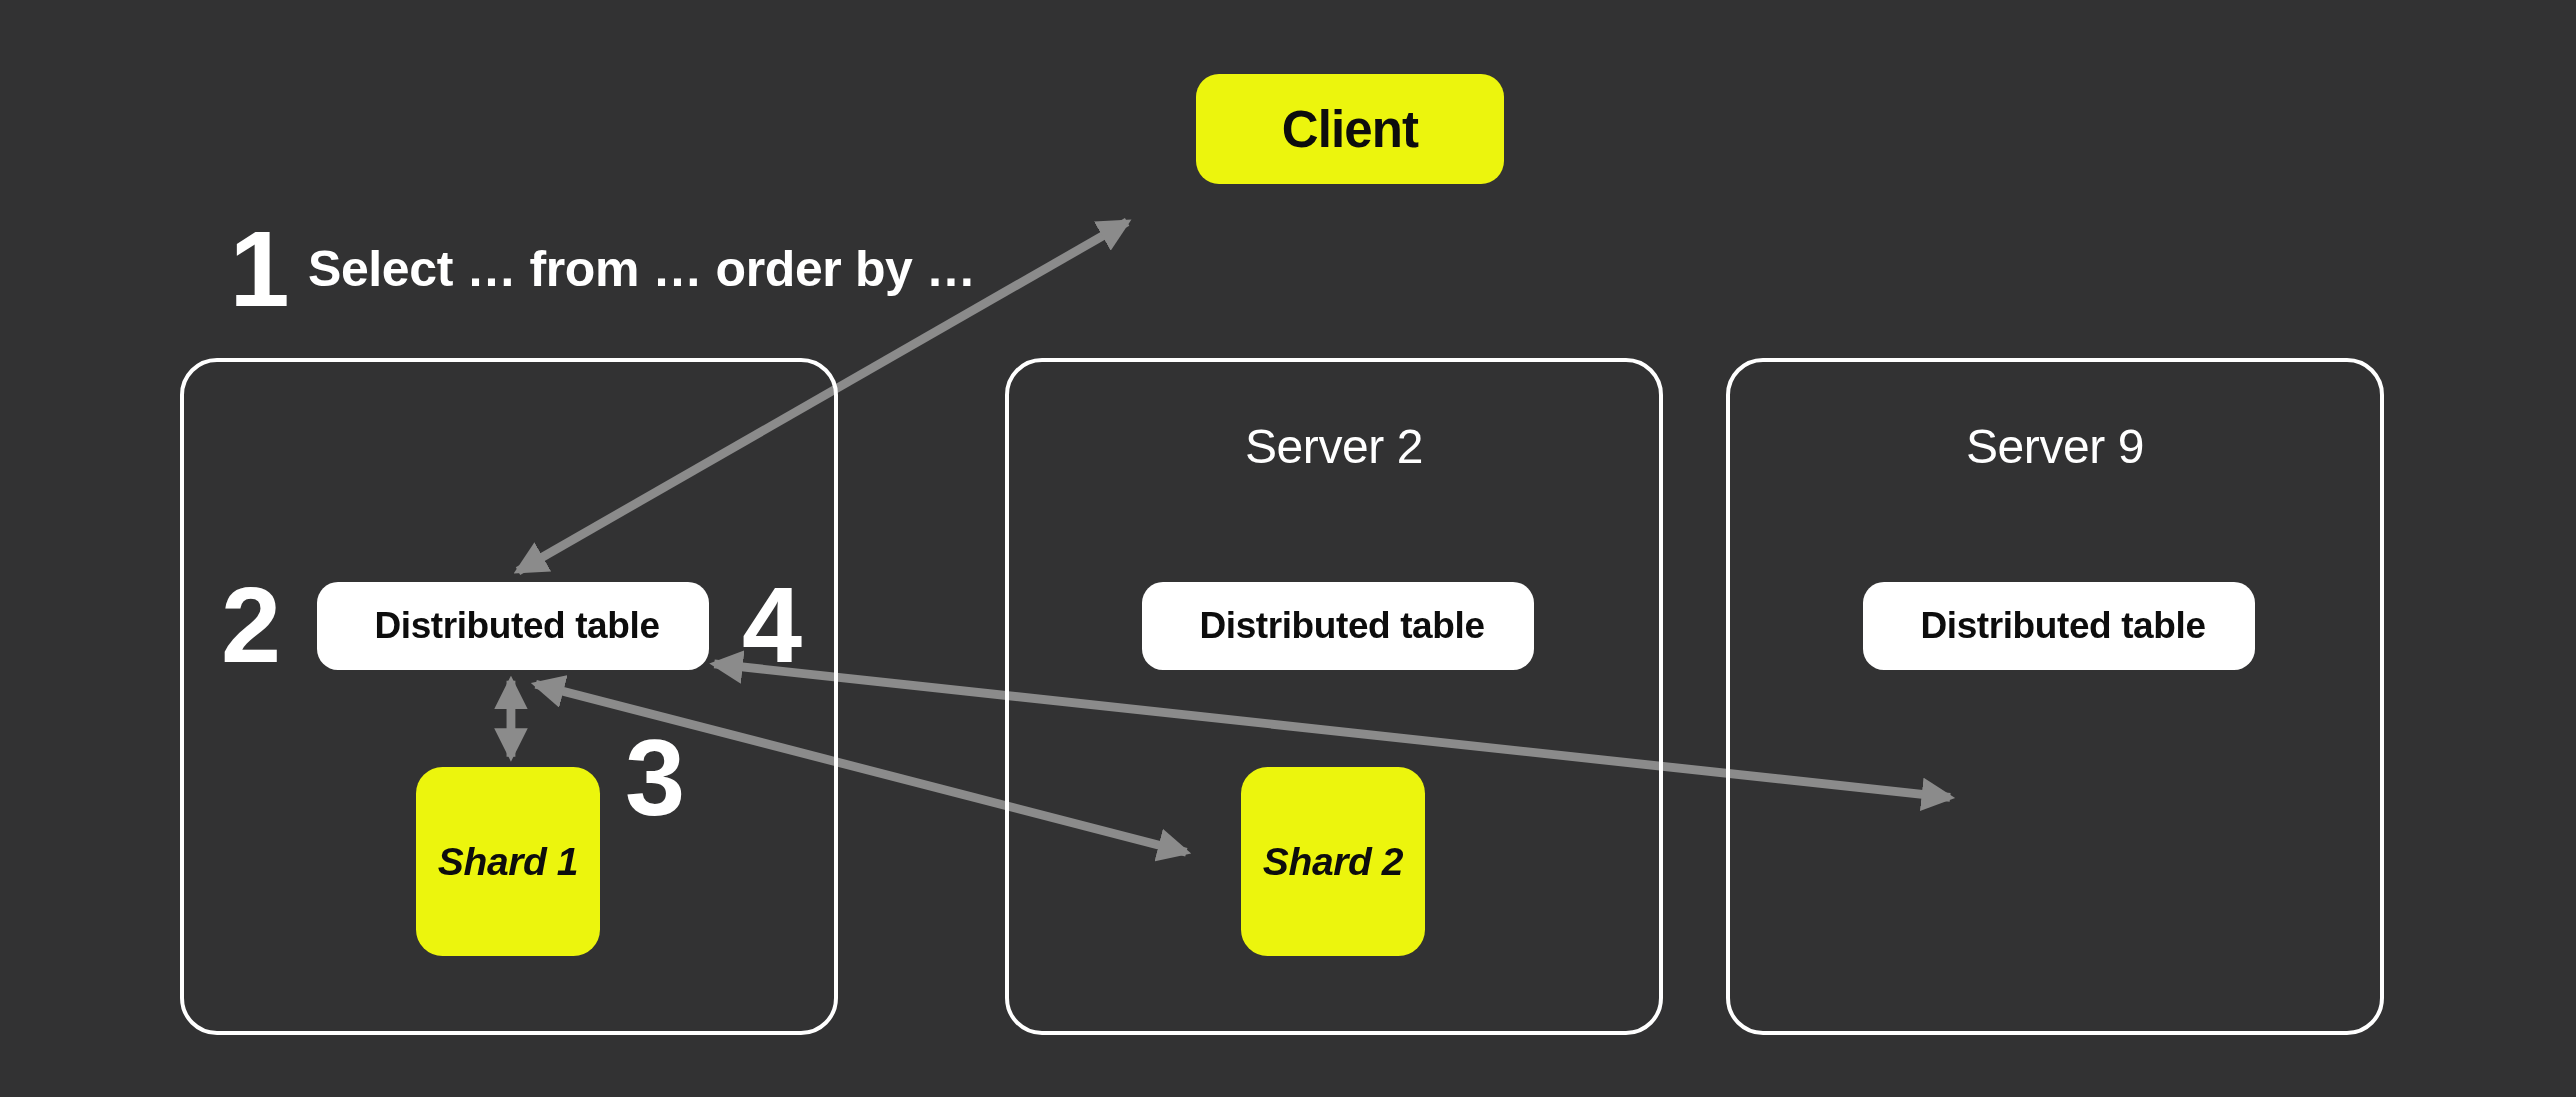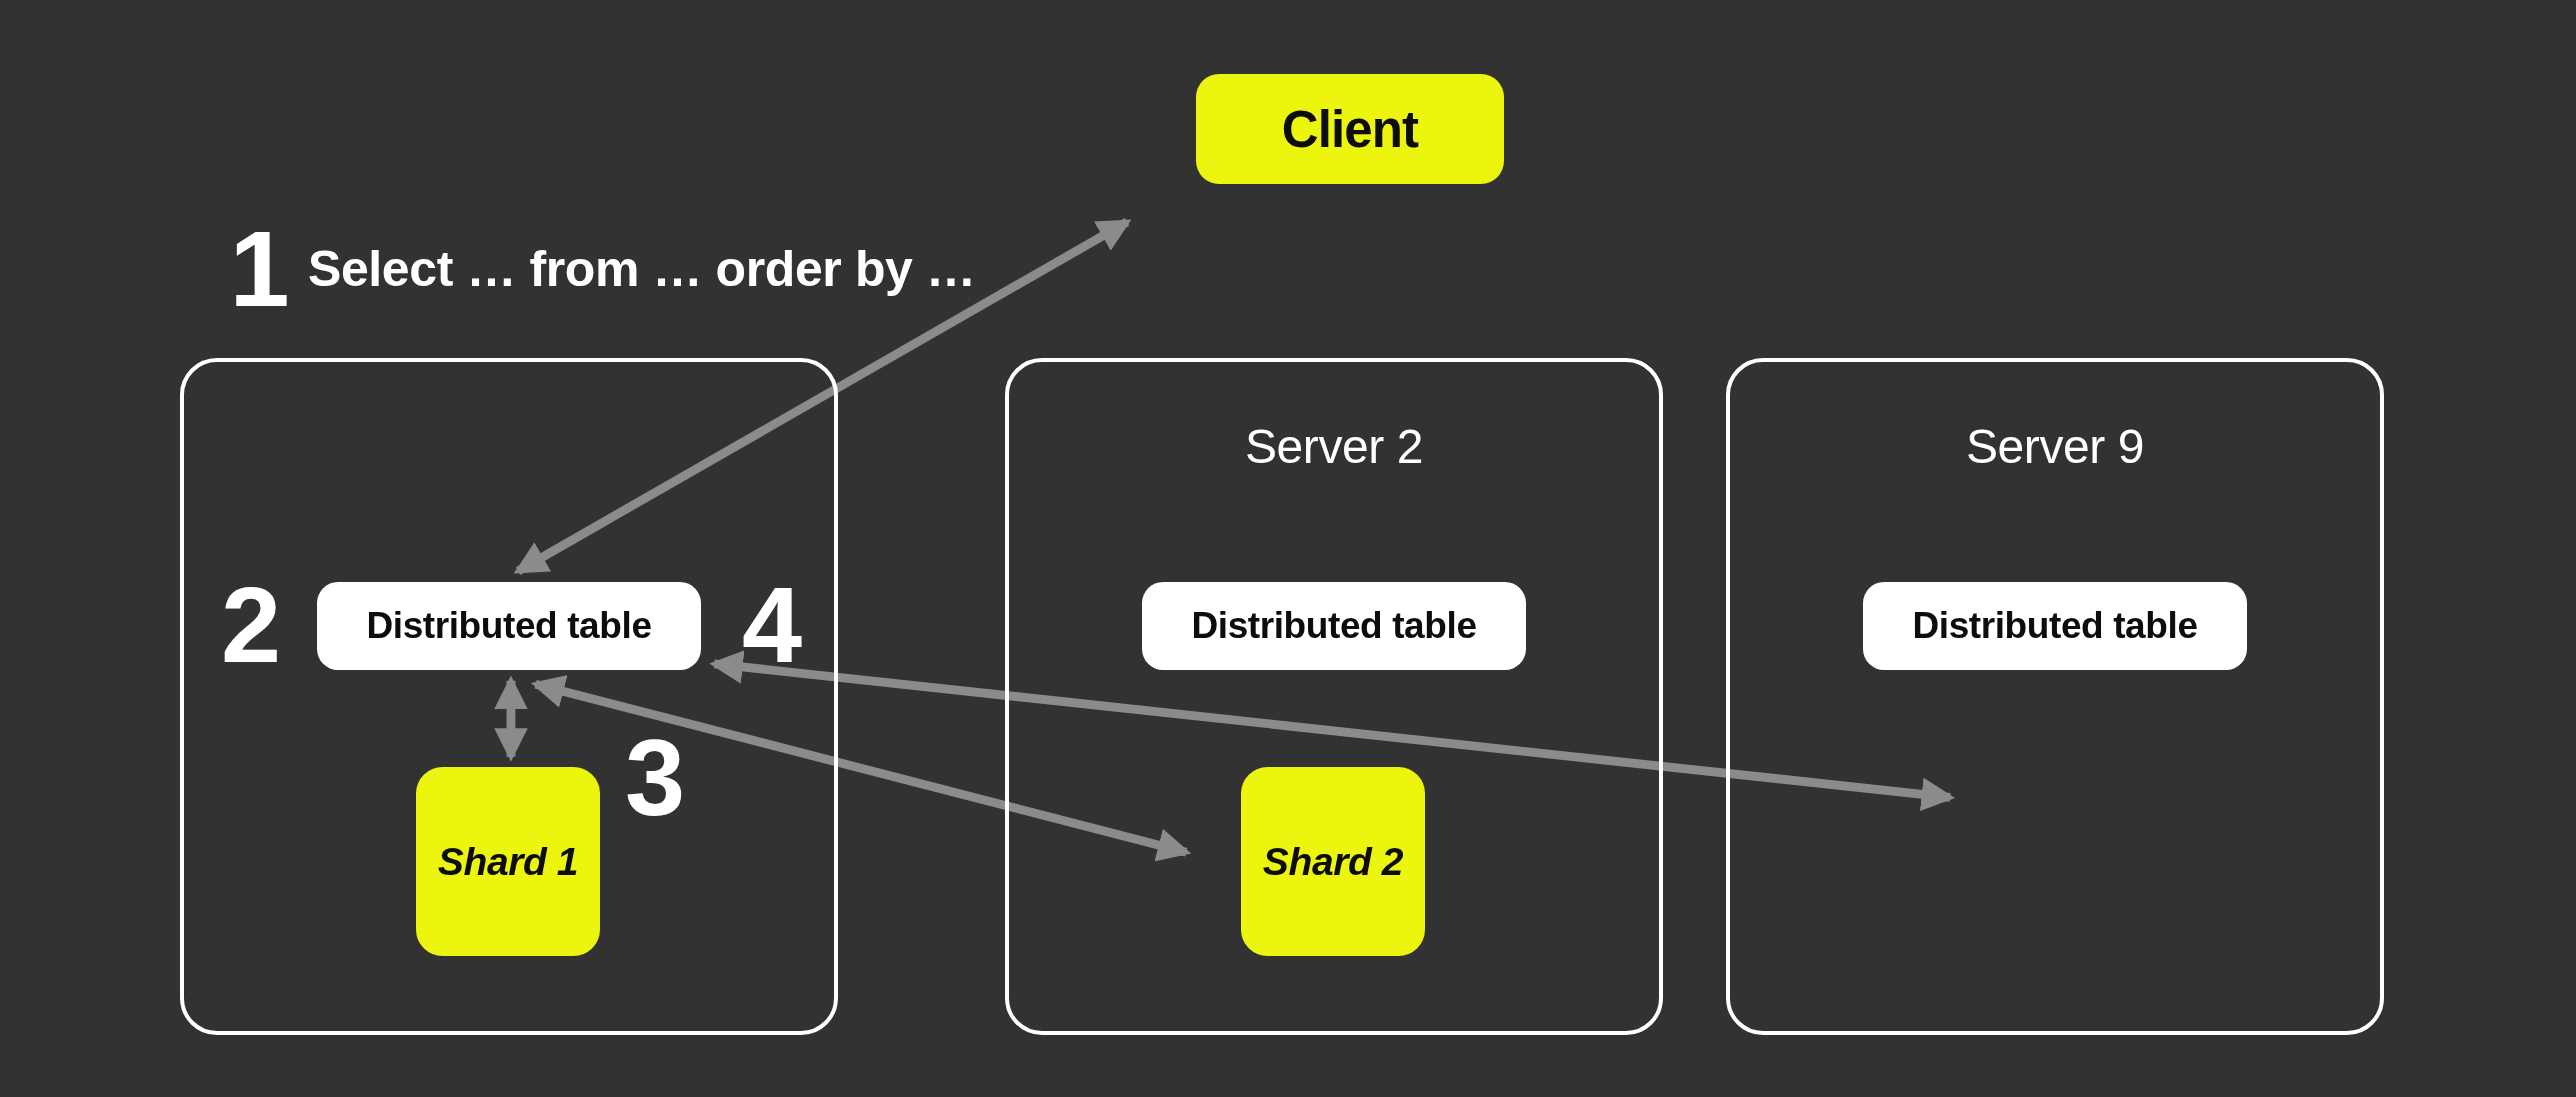--- a/index.html
+++ b/index.html
@@ -73,20 +73,21 @@
   }
   .table-box {
     position: absolute;
     left: 133px; top: 220px;
     width: 384px; height: 88px;
     background: #ffffff;
     border-radius: 21px;
     display: flex; align-items: center; justify-content: center;
     font-size: 37px; font-weight: 700; color: #0d0d0d;
     letter-spacing: -0.4px;
+    padding-left: 8px;
   }
   .shard-box {
     position: absolute;
     left: 232px; top: 405px;
     width: 184px; height: 189px;
     background: #ECF50D;
     border-radius: 26.5px;
     display: flex; align-items: center; justify-content: center;
     font-size: 39px; font-weight: 700; color: #0d0d0d;
     letter-spacing: -0.4px;

